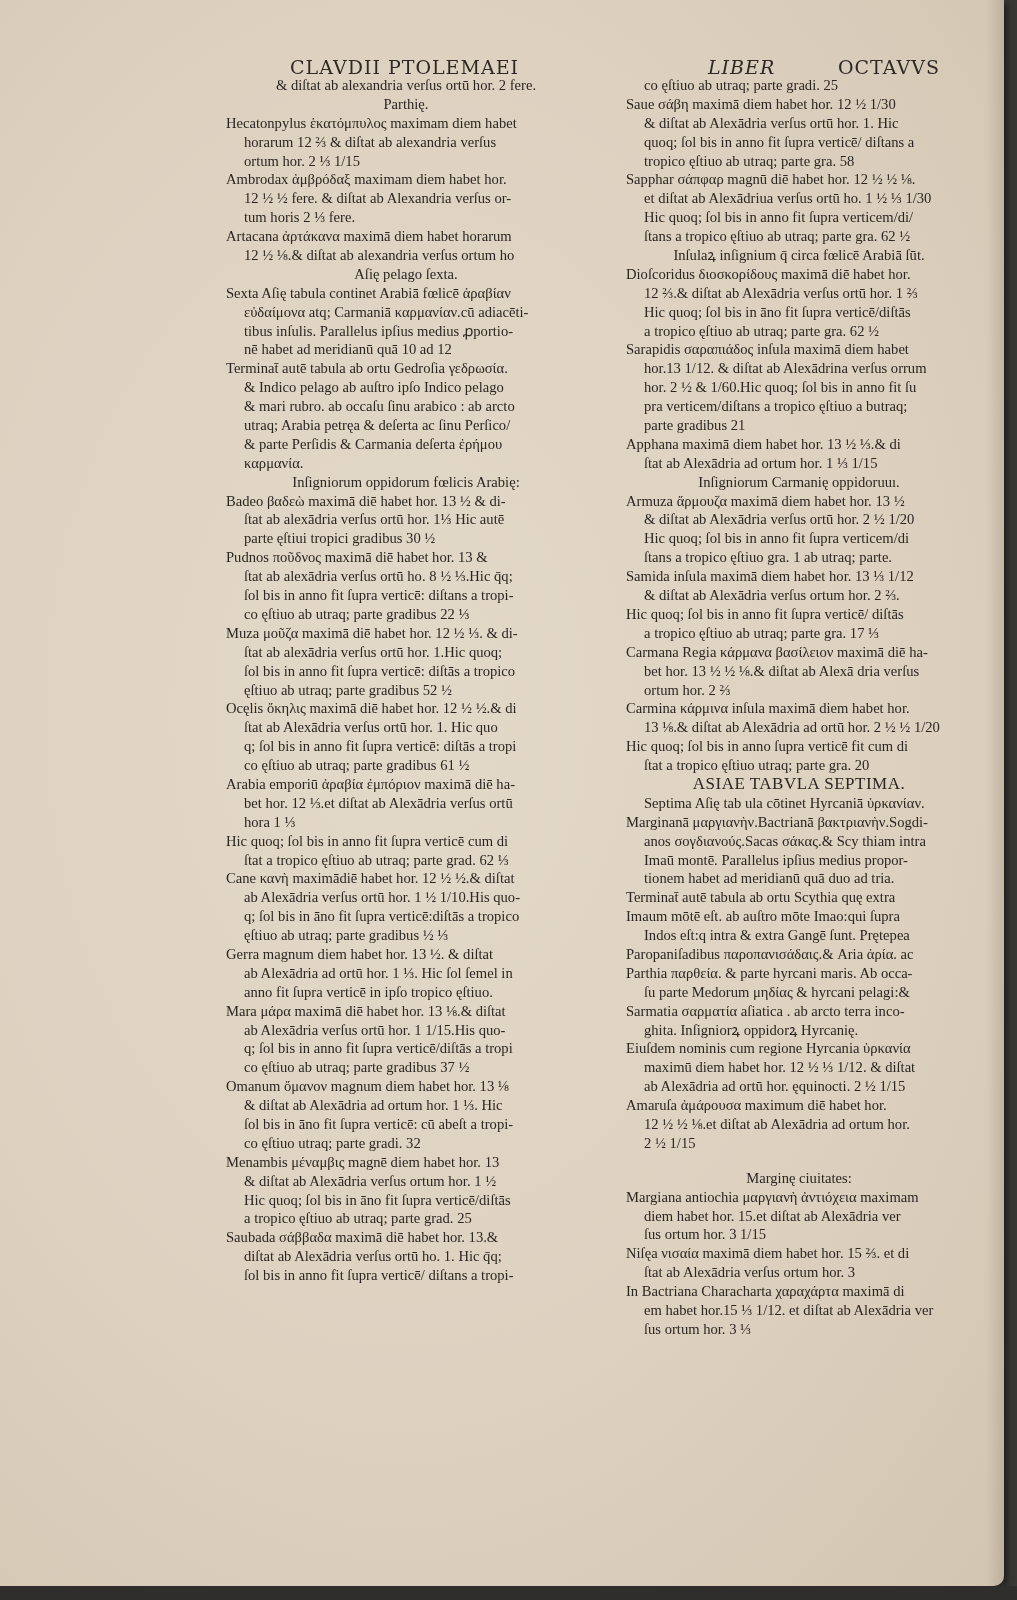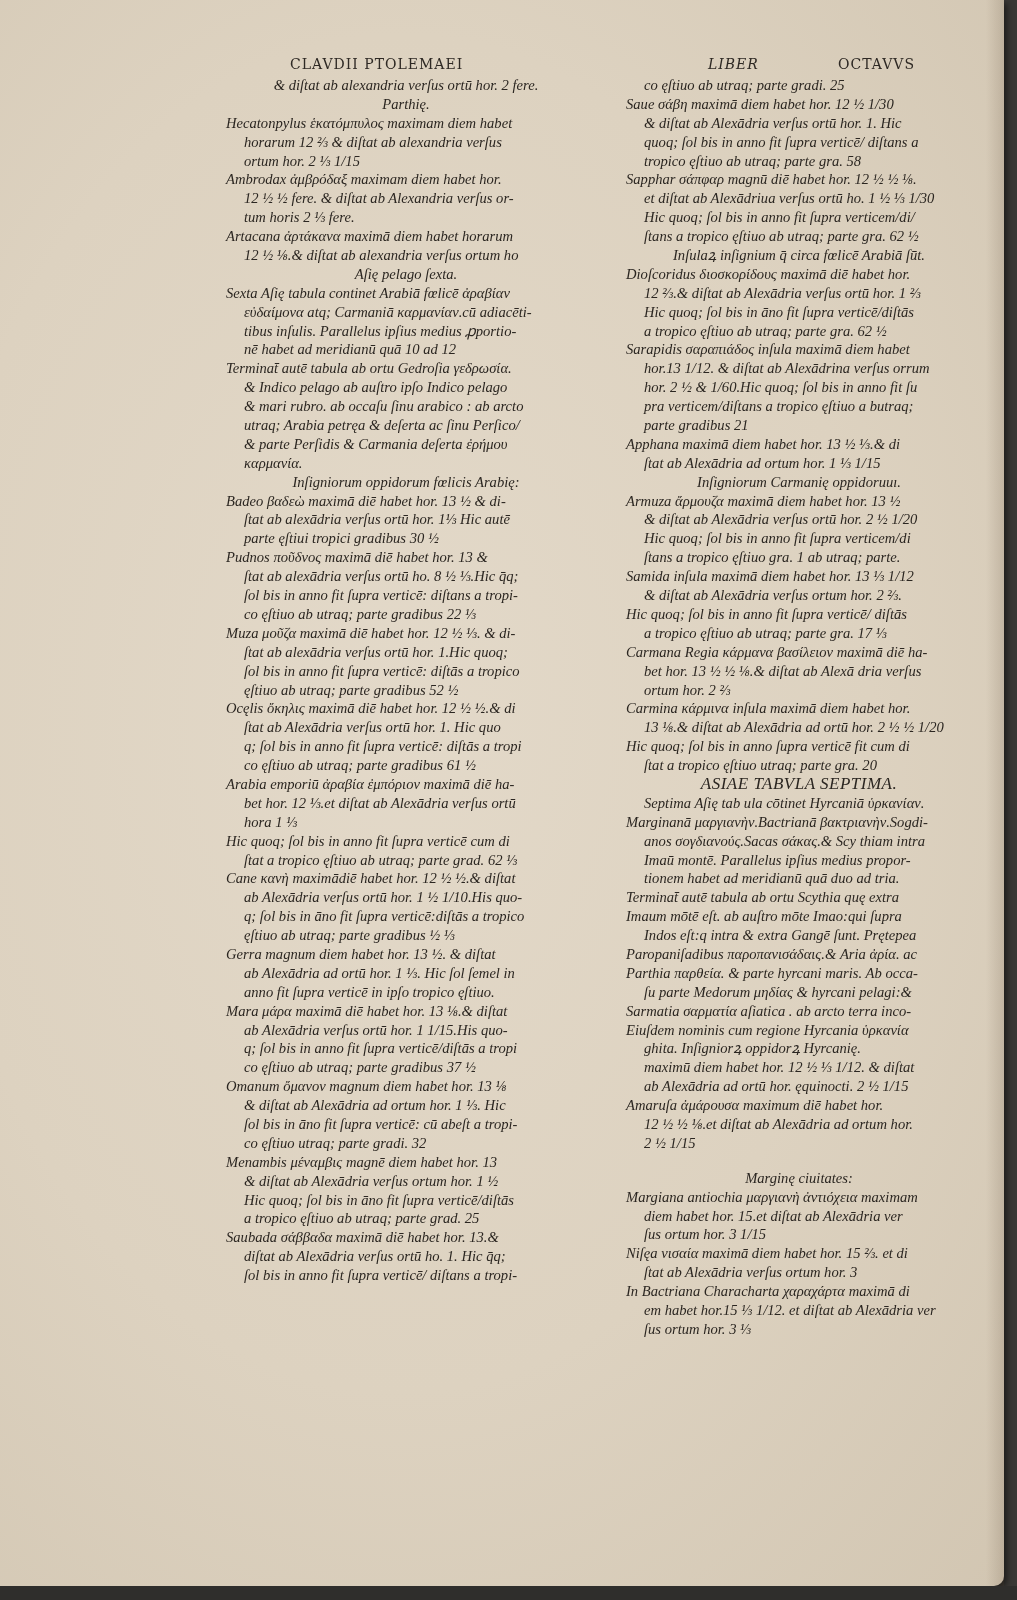--- a/index.html
+++ b/index.html
@@ -17,31 +17,30 @@
   }
   .page::after {
     content: ""; position: absolute; right: 0; top: 0; width: 18px; height: 100%;
     background: linear-gradient(to right, rgba(0,0,0,0), rgba(90,70,50,0.18));
   }
   .bottom-strip {
     position: absolute; left: 0; top: 1586px; width: 1017px; height: 14px;
     background: #2f2e2c;
   }
   .header {
-    position: absolute; top: 56px; font-size: 14px; letter-spacing: 1px;
+    position: absolute; top: 56px; font-size: 19px; letter-spacing: 1px;
     color: #2e2924;
   }
   .header.left { left: 290px; }
   .header.right-a { left: 708px; font-style: italic; }
   .header.right-b { left: 838px; }
   .col {
     position: absolute; top: 76px; width: 360px;
     color: #2b2621; font-size: 14.6px; line-height: 18.9px;
     font-family: "Liberation Serif", "DejaVu Serif", serif;
-    font-style: italic;
   }
   .col.left { left: 226px; }
   .col.right { left: 626px; width: 346px; }
   .line { white-space: nowrap; display: block; height: 18.9px; }
   .line.indent { padding-left: 18px; }
   .line.center { text-align: center; }
   .line.title { text-align: center; font-size: 17px; letter-spacing: 0.5px; }
   .line.gap-before { margin-top: 16px; }
 </style>
 </head>
@@ -162,22 +161,22 @@
       <span class="line indent">anos σογδιανούς.Sacas σάκας.&amp; Scy thiam intra</span>
       <span class="line indent">Imaū montē. Parallelus ipſius medius propor-</span>
       <span class="line indent">tionem habet ad meridianū  quā duo ad tria.</span>
       <span class="line">Terminat̄ autē tabula ab ortu Scythia quę extra</span>
       <span class="line">Imaum mōtē eſt. ab auſtro mōte Imao:qui ſupra</span>
       <span class="line indent">Indos eſt:q intra &amp; extra Gangē ſunt. Prętерea</span>
       <span class="line">Paropaniſadibus παροπανισάδαις.&amp; Aria ἀρία. ac</span>
       <span class="line">Parthia παρθεία. &amp; parte hyrcani maris. Ab occa-</span>
       <span class="line indent">ſu parte Medorum μηδίας  &amp; hyrcani pelagi:&amp;</span>
       <span class="line">Sarmatia σαρματία aſiatica . ab arcto terra inco-</span>
+      <span class="line indent">ghita.          Inſigniorꝝ oppidorꝝ Hyrcanię.</span>
       <span class="line">Eiuſdem nominis cum regione Hyrcania ὑρκανία</span>
-      <span class="line indent">ghita.          Inſigniorꝝ oppidorꝝ Hyrcanię.</span>
       <span class="line indent">maximū diem habet hor.  12 ½ ⅓ 1/12.     &amp; diſtat</span>
       <span class="line indent">ab Alexādria ad ortū hor. ęquinocti.    2 ½ 1/15</span>
       <span class="line">Amaruſa ἀμάρουσα maximum diē habet hor.</span>
       <span class="line indent">12 ½ ½ ⅛.et diſtat ab Alexādria ad ortum hor.</span>
       <span class="line indent">2 ½ 1/15</span>
       <span class="line center gap-before">Marginę ciuitates:</span>
       <span class="line">Margiana antiochia μαργιανὴ ἀντιόχεια maximam</span>
       <span class="line indent">diem habet hor.    15.et diſtat ab Alexādria ver</span>
       <span class="line indent">ſus ortum hor.    3 1/15</span>
       <span class="line">Niſęa νισαία maximā diem habet hor.  15 ⅔. et di</span>

